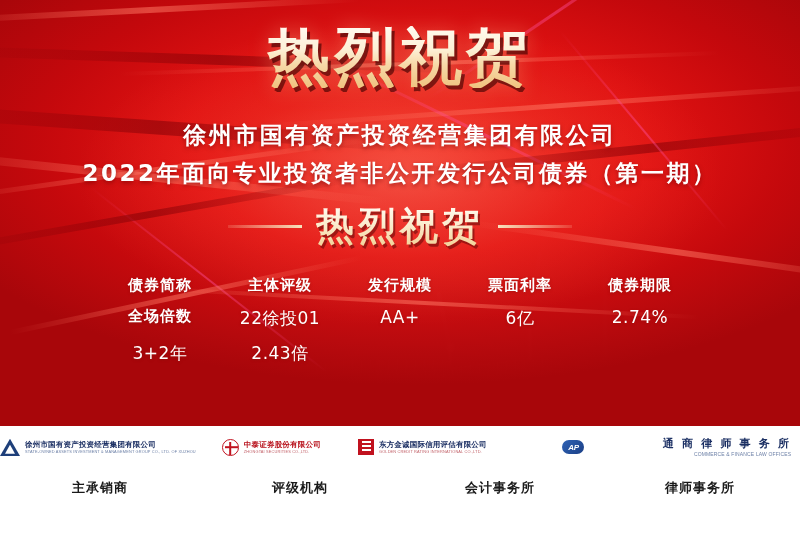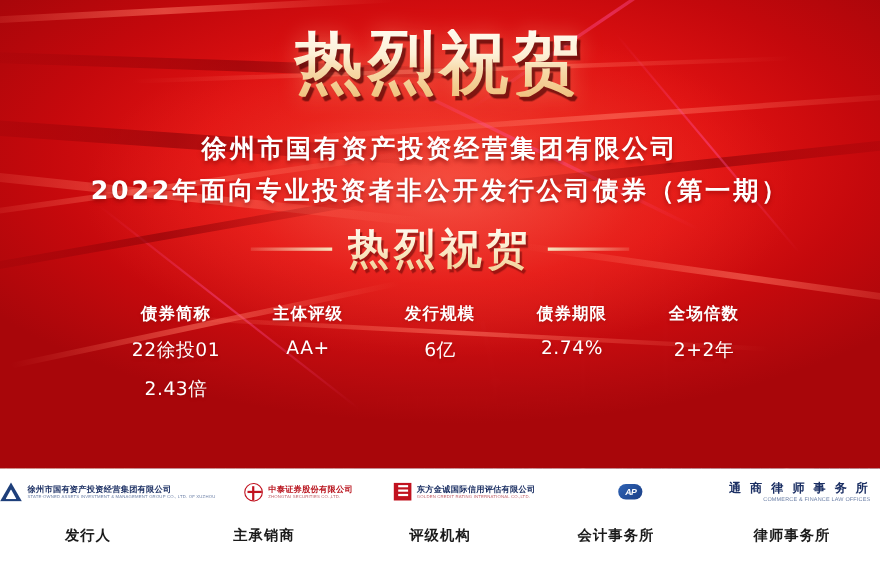--- a/index.html
+++ b/index.html
@@ -283,28 +283,29 @@
       <div class="success-wrap">
         <span class="rule"></span>
         <span class="success">热烈祝贺</span>
         <span class="rule right"></span>
       </div>
 
       <div class="stats">
         <div class="stat-head">债券简称</div>
         <div class="stat-head">主体评级</div>
         <div class="stat-head">发行规模</div>
+        <div class="stat-head">票面利率</div>
         <div class="stat-head">债券期限</div>
         <div class="stat-head">全场倍数</div>
 
         <div class="stat-val">22徐投01</div>
         <div class="stat-val">AA+</div>
         <div class="stat-val">6亿</div>
         <div class="stat-val">2.74%</div>
-        <div class="stat-val">2+2年</div>
+        <div class="stat-val">3+2年</div>
         <div class="stat-val">2.43倍</div>
       </div>
     </div>
   </div>
 
   <div class="footer">
 
     <div class="logos">
 
       <div class="logo-cell">
@@ -349,21 +350,20 @@
           <span class="logo-names" style="align-items:flex-end;">
             <span class="logo-cn spread" style="font-size:11px;">通 商 律 师 事 务 所</span>
             <span class="logo-en" style="font-size:5px; text-align:center;">Commerce &amp; Finance Law Offices</span>
           </span>
         </div>
       </div>
 
     </div>
 
     <div class="role-labels">
-      <div class="role-cell"><span class="role">发行人</span></div>
       <div class="role-cell"><span class="role">主承销商</span></div>
       <div class="role-cell"><span class="role">评级机构</span></div>
       <div class="role-cell"><span class="role">会计事务所</span></div>
       <div class="role-cell"><span class="role">律师事务所</span></div>
     </div>
 
   </div>
 </div>
 
 </body></html>

